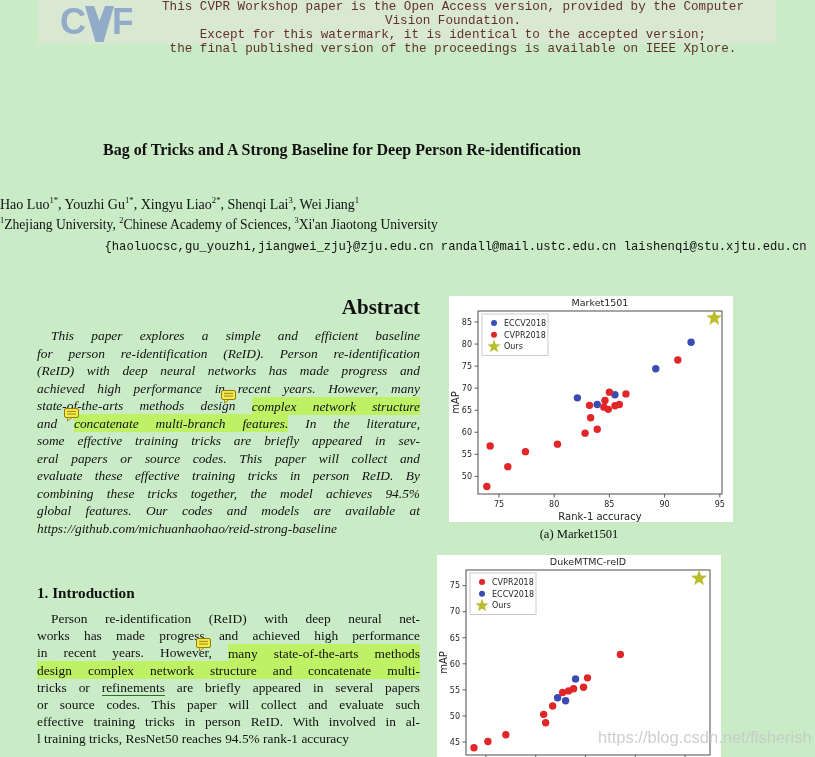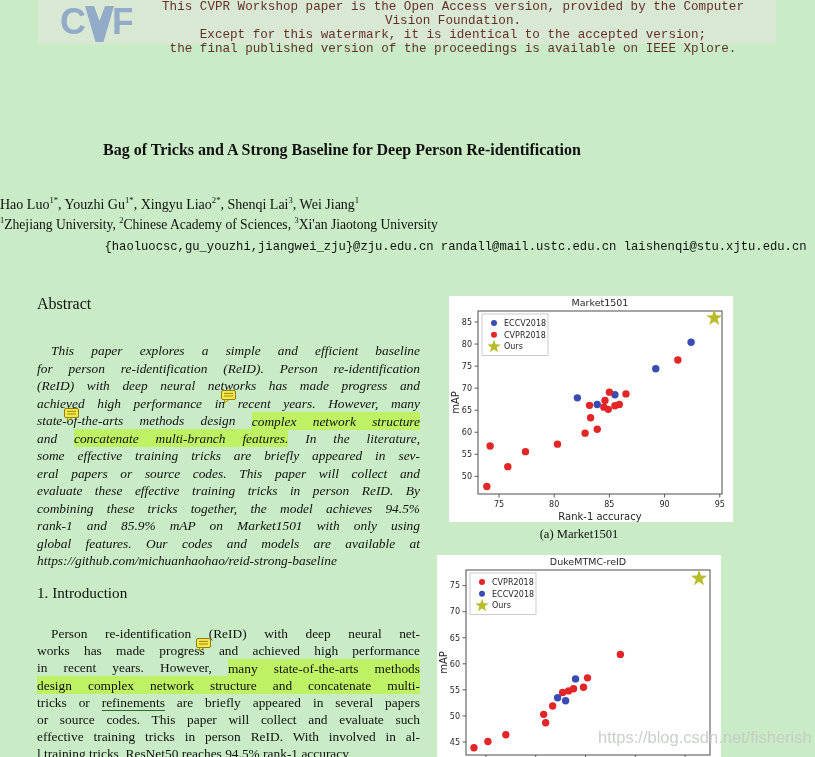--- a/index.html
+++ b/index.html
@@ -11,30 +11,30 @@
     color:#63302c;font-size:12.6px;line-height:13.9px;font-family:Liberation Mono, monospace;}
 
   .paper-title{position:absolute;left:0;top:141px;width:684px;text-align:center;
     font-size:16px;font-weight:bold;}
   .authors{position:absolute;left:0;top:197px;width:815px;text-align:center;font-size:14px;}
   .affils{position:absolute;left:0;top:217px;width:815px;text-align:center;font-size:13.6px;}
   .emails{position:absolute;left:0;top:240px;width:815px;text-align:center;
     font-family:"Liberation Mono","DejaVu Sans Mono",monospace;font-size:12.2px;padding-left:48px;}
   sup{font-size:62%;vertical-align:super;line-height:0;}
 
-  .abs-head{position:absolute;left:37px;top:295px;width:383px;text-align:left;
-    font-size:16px;font-weight:normal;}
+  .abs-head{position:absolute;left:37px;top:295px;width:383px;text-align:right;
+    font-size:21px;font-weight:bold;}
   .abs-body{position:absolute;left:37px;top:327px;width:383px;font-size:13.4px;
     line-height:17.5px;font-style:italic;}
-  .intro-head{position:absolute;left:37px;top:584px;width:383px;font-size:15.2px;font-weight:normal;}
+  .intro-head{position:absolute;left:37px;top:584px;width:383px;font-size:15.2px;font-weight:bold;}
   .intro-body{position:absolute;left:37px;top:610px;width:383px;font-size:13.4px;line-height:17.2px;}
 
   .pline{white-space:nowrap;text-align:justify;text-align-last:justify;height:inherit;}
   .pline.nj{text-align-last:left;}
-  .pline.ind{text-indent:14px;margin-top:15px;}
+  .pline.ind{text-indent:14px;}
   .hl{background:#bef264;padding:1.5px 0;}
   .uref{border-bottom:1.6px solid #2c6e2c;}
 
   .chart{position:absolute;background:#ffffff;}
   #chart1{left:449px;top:296px;width:284px;height:226px;}
   #chart2{left:437px;top:555px;width:284px;height:230px;}
   .fig-caption{position:absolute;left:437px;top:527px;width:284px;text-align:center;
     font-size:12.6px;}
 
   .comment-icon{position:absolute;width:16px;height:14px;z-index:6;}
@@ -75,21 +75,20 @@
     <div class="pline ind"><span>This paper explores a simple and efficient baseline</span></div>
     <div class="pline"><span>for person re-identification (ReID). Person re-identification</span></div>
     <div class="pline"><span>(ReID) with deep neural networks has made progress and</span></div>
     <div class="pline"><span>achieved high performance in recent years. However, many</span></div>
     <div class="pline"><span>state-of-the-arts methods design </span><span class="hl">complex network structure</span></div>
     <div class="pline"><span>and </span><span class="hl">concatenate multi-branch features.</span><span> In the literature,</span></div>
     <div class="pline"><span>some effective training tricks are briefly appeared in sev-</span></div>
     <div class="pline"><span>eral papers or source codes. This paper will collect and</span></div>
     <div class="pline"><span>evaluate these effective training tricks in person ReID. By</span></div>
     <div class="pline"><span>combining these tricks together, the model achieves 94.5%</span></div>
-    <div class="pline"><span>rank-1 and 85.9% mAP on Market1501 with only using</span></div>
     <div class="pline"><span>global features. Our codes and models are available at</span></div>
     <div class="pline nj"><span>https://github.com/michuanhaohao/reid-strong-baseline</span></div>
   </div>
 
 <div class="intro-head">1. Introduction</div>
 <div class="intro-body">
     <div class="pline ind"><span>Person re-identification (ReID) with deep neural net-</span></div>
     <div class="pline"><span>works has made progress and achieved high performance</span></div>
     <div class="pline"><span>in recent years. However, </span><span class="hl">many state-of-the-arts methods</span></div>
     <div class="pline"><span class="hl">design complex network structure and concatenate multi-</span></div>

